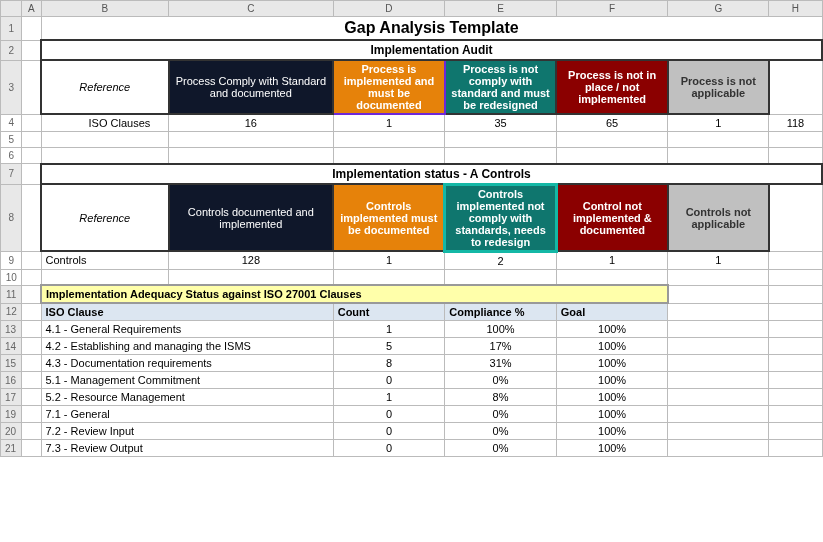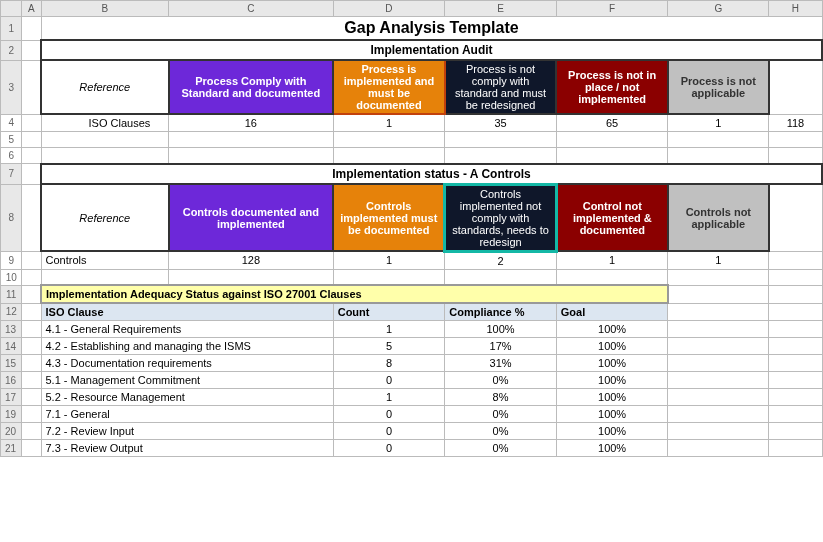--- a/index.html
+++ b/index.html
@@ -44,33 +44,33 @@
       background: #fff;
     }
     .section-header {
       font-size: 12px;
       font-weight: bold;
       text-align: center;
       background: #fff;
       border: 2px solid #333;
     }
     .green-cell {
-      background: #6d28d9;
+      background: #0f172a;
       color: #fff;
-      font-weight: bold;
+      font-weight: normal;
     }
     .orange-cell {
       background: #e6820a;
       color: #fff;
       font-weight: bold;
     }
     .red-cell {
-      background: #0f172a;
+      background: #0f766e;
       color: #fff;
-      font-weight: normal;
+      font-weight: bold;
     }
     .darkred-cell {
       background: #8b0000;
       color: #fff;
       font-weight: bold;
     }
     .gray-cell {
       background: #c0c0c0;
       color: #333;
       font-weight: bold;
@@ -136,21 +136,21 @@
       <td class="col-row-num">2</td>
       <td></td>
       <td colspan="7" class="section-header">Implementation Audit</td>
     </tr>
 
     <tr>
       <td class="col-row-num">3</td>
       <td></td>
       <td style="background:#fff; border:2px solid #333; font-style:italic;">Reference</td>
       <td class="green-cell" style="border:2px solid #333;">Process Comply with Standard and documented</td>
-      <td class="orange-cell" style="border:2px solid #c2410c;">Process is implemented and must be documented</td>
+      <td class="orange-cell" style="border:2px solid #6d28d9;">Process is implemented and must be documented</td>
       <td class="red-cell" style="border:2px solid #333;">Process is not comply with standard and must be redesigned</td>
       <td class="darkred-cell" style="border:2px solid #333;">Process is not in place / not implemented</td>
       <td class="gray-cell" style="border:2px solid #333;">Process is not applicable</td>
       <td></td>
     </tr>
 
     <tr class="data-row">
       <td class="col-row-num">4</td>
       <td></td>
       <td style="text-align:left;padding-left:47px;">ISO Clauses</td>

